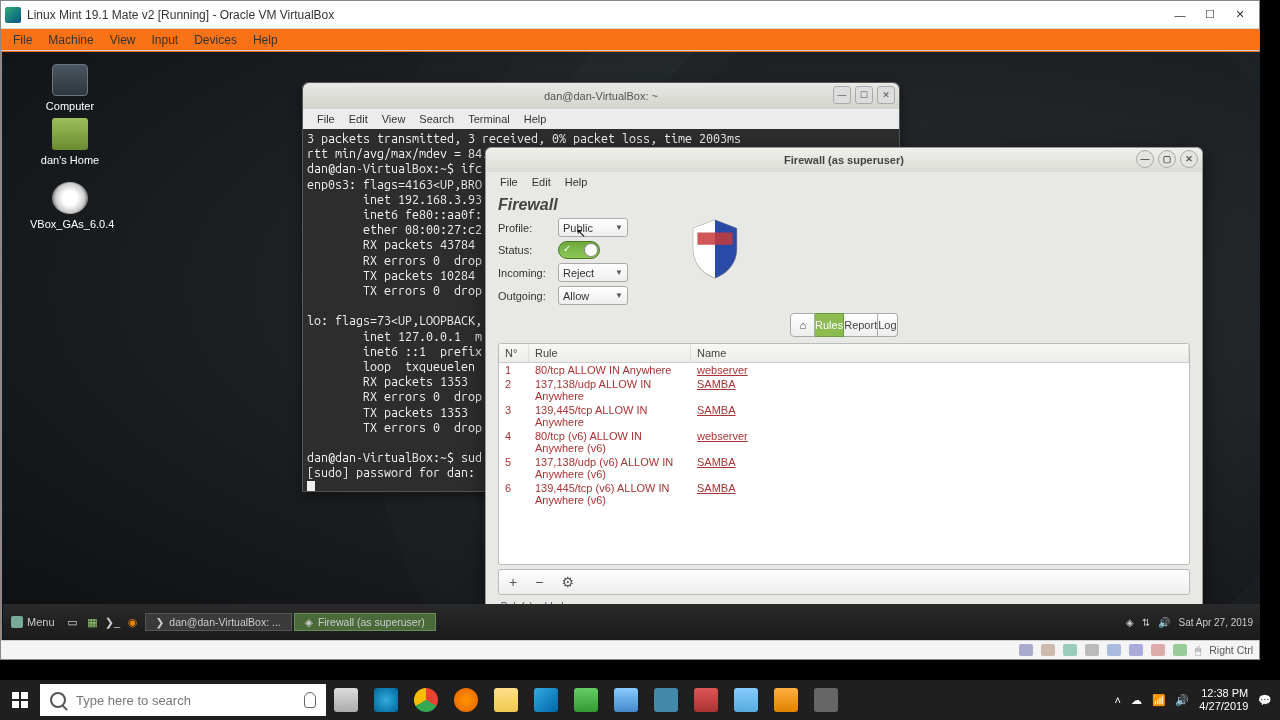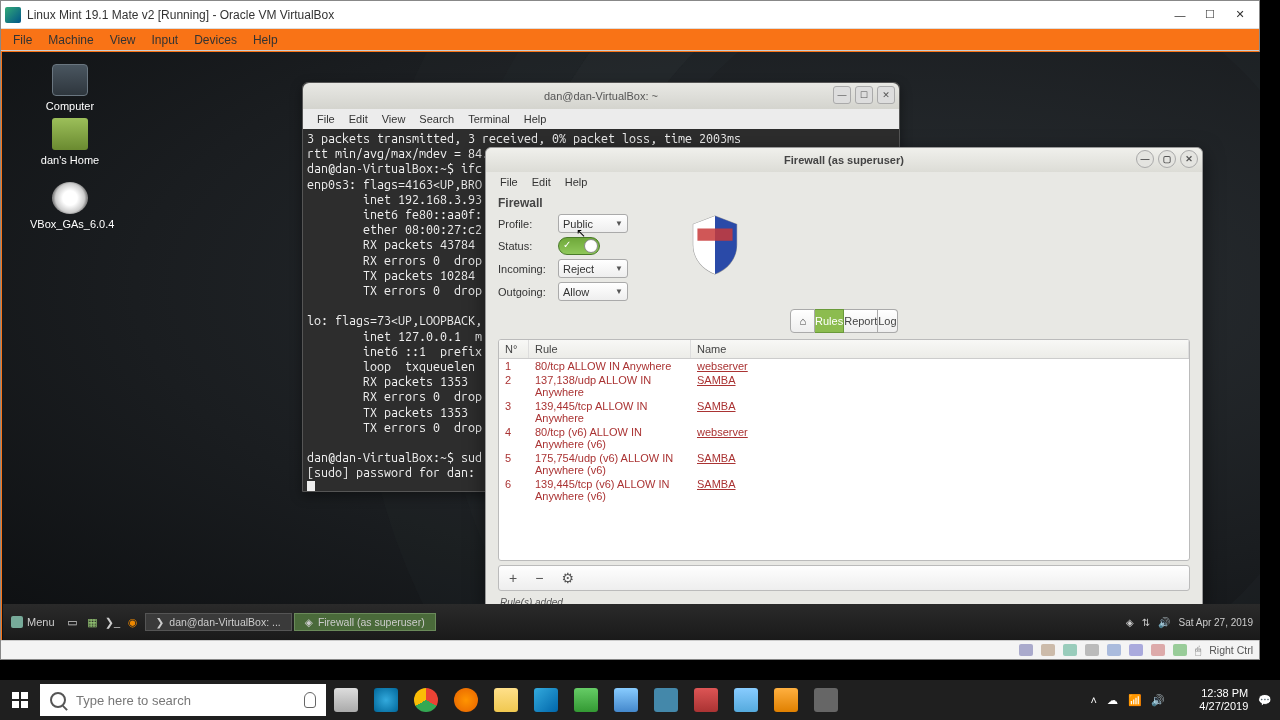--- a/index.html
+++ b/index.html
@@ -37,21 +37,21 @@
 .term-body { background: #2d2d2d; color: #eee; font-family: "Ubuntu Mono","DejaVu Sans Mono",monospace; font-size: 12.5px; line-height: 15.2px; padding: 2px 4px; height: 362px; overflow:hidden; white-space: pre; }
 .term-body .cursor { display:inline-block; width:8px; height:14px; background:#eee; vertical-align:text-bottom; }
 
 
 .fw-win { position: absolute; top: 95px; left: 483px; width: 718px; height: 458px; background: #e8e8e4; border: 1px solid #999; border-radius: 6px 6px 0 0; box-shadow: 0 6px 20px rgba(0,0,0,.5); }
 .fw-title { height: 24px; background: linear-gradient(#f0f0ec,#dcdcd6); border-radius:6px 6px 0 0; display:flex; align-items:center; justify-content:center; font-size:11px; font-weight:bold; color:#444; position:relative; }
 .fw-title .wbtn { position:absolute; right:4px; top:2px; display:flex; gap:4px; }
 .fw-title .wbtn span { width:18px; height:18px; background:#e4e4e0; border:1px solid #aaa; border-radius:9px; display:flex; align-items:center; justify-content:center; font-size:9px; color:#555; cursor:pointer; }
 .fw-menu { height: 20px; display:flex; align-items:center; padding:0 8px; font-size:11px; color:#333; gap:2px; }
 .fw-menu span { padding:2px 6px; cursor:pointer; }
-.fw-head { padding: 4px 12px 0; font-size:12px; font-weight:bold; color:#444; }
+.fw-head { padding: 4px 12px 0; font-size:16px; font-weight:bold; color:#444;font-style:italic; }
 .fw-settings { display:flex; padding: 4px 12px 8px; }
 .fw-grid { display:grid; grid-template-columns: 60px 90px; row-gap: 4px; align-items:center; font-size:11px; color:#333; }
 .fw-grid .lbl { text-align:left; }
 .fw-grid .dd { height:19px; border:1px solid #aaa; border-radius:3px; background:linear-gradient(#fff,#eee); display:flex; align-items:center; padding:0 4px; justify-content:space-between; cursor:pointer; width:70px; }
 .fw-grid .dd .arr { font-size:8px; color:#555; }
 .toggle { width: 42px; height: 18px; border-radius: 9px; background: linear-gradient(#6fa83a,#8fc85a); position:relative; border:1px solid #4a7a2a; cursor:pointer; }
 .toggle::after { content:"✓"; color:#fff; font-size:10px; position:absolute; left:4px; top:1px; }
 .toggle .knob { position:absolute; right:1px; top:1px; width:14px; height:14px; background:#fff; border-radius:50%; border:1px solid #888; }
 .cursor-arrow { position:absolute; top:78px; left:90px; font-size:12px; color:#000; pointer-events:none; }
 .shield { margin-left: 40px; width: 54px; height: 62px; position:relative; }
@@ -95,21 +95,21 @@
 .win-bar { position:absolute; left:0; bottom:0; width:1280px; height:40px; background:#1f1f1f; display:flex; align-items:center; }
 .win-btn-start { width:40px; height:40px; display:flex; align-items:center; justify-content:center; color:#fff; cursor:pointer; }
 .win-btn-start svg { width:16px; height:16px; }
 .win-search { flex:0 0 286px; height:32px; background:#fff; display:flex; align-items:center; padding:0 10px; gap:10px; color:#777; font-size:13px; }
 .win-search .sicon { width:16px; height:16px; border:2px solid #555; border-radius:50%; position:relative; }
 .win-search .sicon::after{content:"";position:absolute;width:6px;height:2px;background:#555;bottom:-3px;right:-4px;transform:rotate(45deg);}
 .win-search .mic { margin-left:auto; width:12px; height:16px; border:1.5px solid #666; border-radius:6px 6px 3px 3px; }
 .win-app { width:40px; height:40px; display:flex; align-items:center; justify-content:center; cursor:pointer; }
 .win-app .ai { width:24px; height:24px; border-radius:3px; }
 .win-tray { margin-left:auto; display:flex; align-items:center; gap:10px; padding:0 8px; color:#fff; font-size:11px; }
-.win-tray .clock { text-align:right; line-height:13px;margin-left:24px; }
+.win-tray .clock { text-align:right; line-height:13px; }
 
 
 .vbox-status { position:absolute; bottom:0; left:0; width:100%; height:19px; background:#f4f4f4; border-top:1px solid #ccc; display:flex; align-items:center; justify-content:flex-end; padding:0 6px; font-size:10.5px; color:#555; gap:8px; }
 .vbox-status .ic2 { width:14px; height:12px; background:#aac; border-radius:2px; }
 </style>
 </head>
 <body>
 
 <div class="vbox-window">
   <div class="vbox-titlebar">
@@ -267,21 +267,21 @@
               <div class="c2">139,445/tcp ALLOW IN Anywhere</div>
               <div class="c3">SAMBA</div>
             </div>
             <div class="row">
               <div class="c1">4</div>
               <div class="c2">80/tcp (v6) ALLOW IN Anywhere (v6)</div>
               <div class="c3">webserver</div>
             </div>
             <div class="row">
               <div class="c1">5</div>
-              <div class="c2">175,754/udp (v6) ALLOW IN Anywhere (v6)</div>
+              <div class="c2">137,138/udp (v6) ALLOW IN Anywhere (v6)</div>
               <div class="c3">SAMBA</div>
             </div>
             <div class="row">
               <div class="c1">6</div>
               <div class="c2">139,445/tcp (v6) ALLOW IN Anywhere (v6)</div>
               <div class="c3">SAMBA</div>
             </div>
           </div>
       </div>
 

